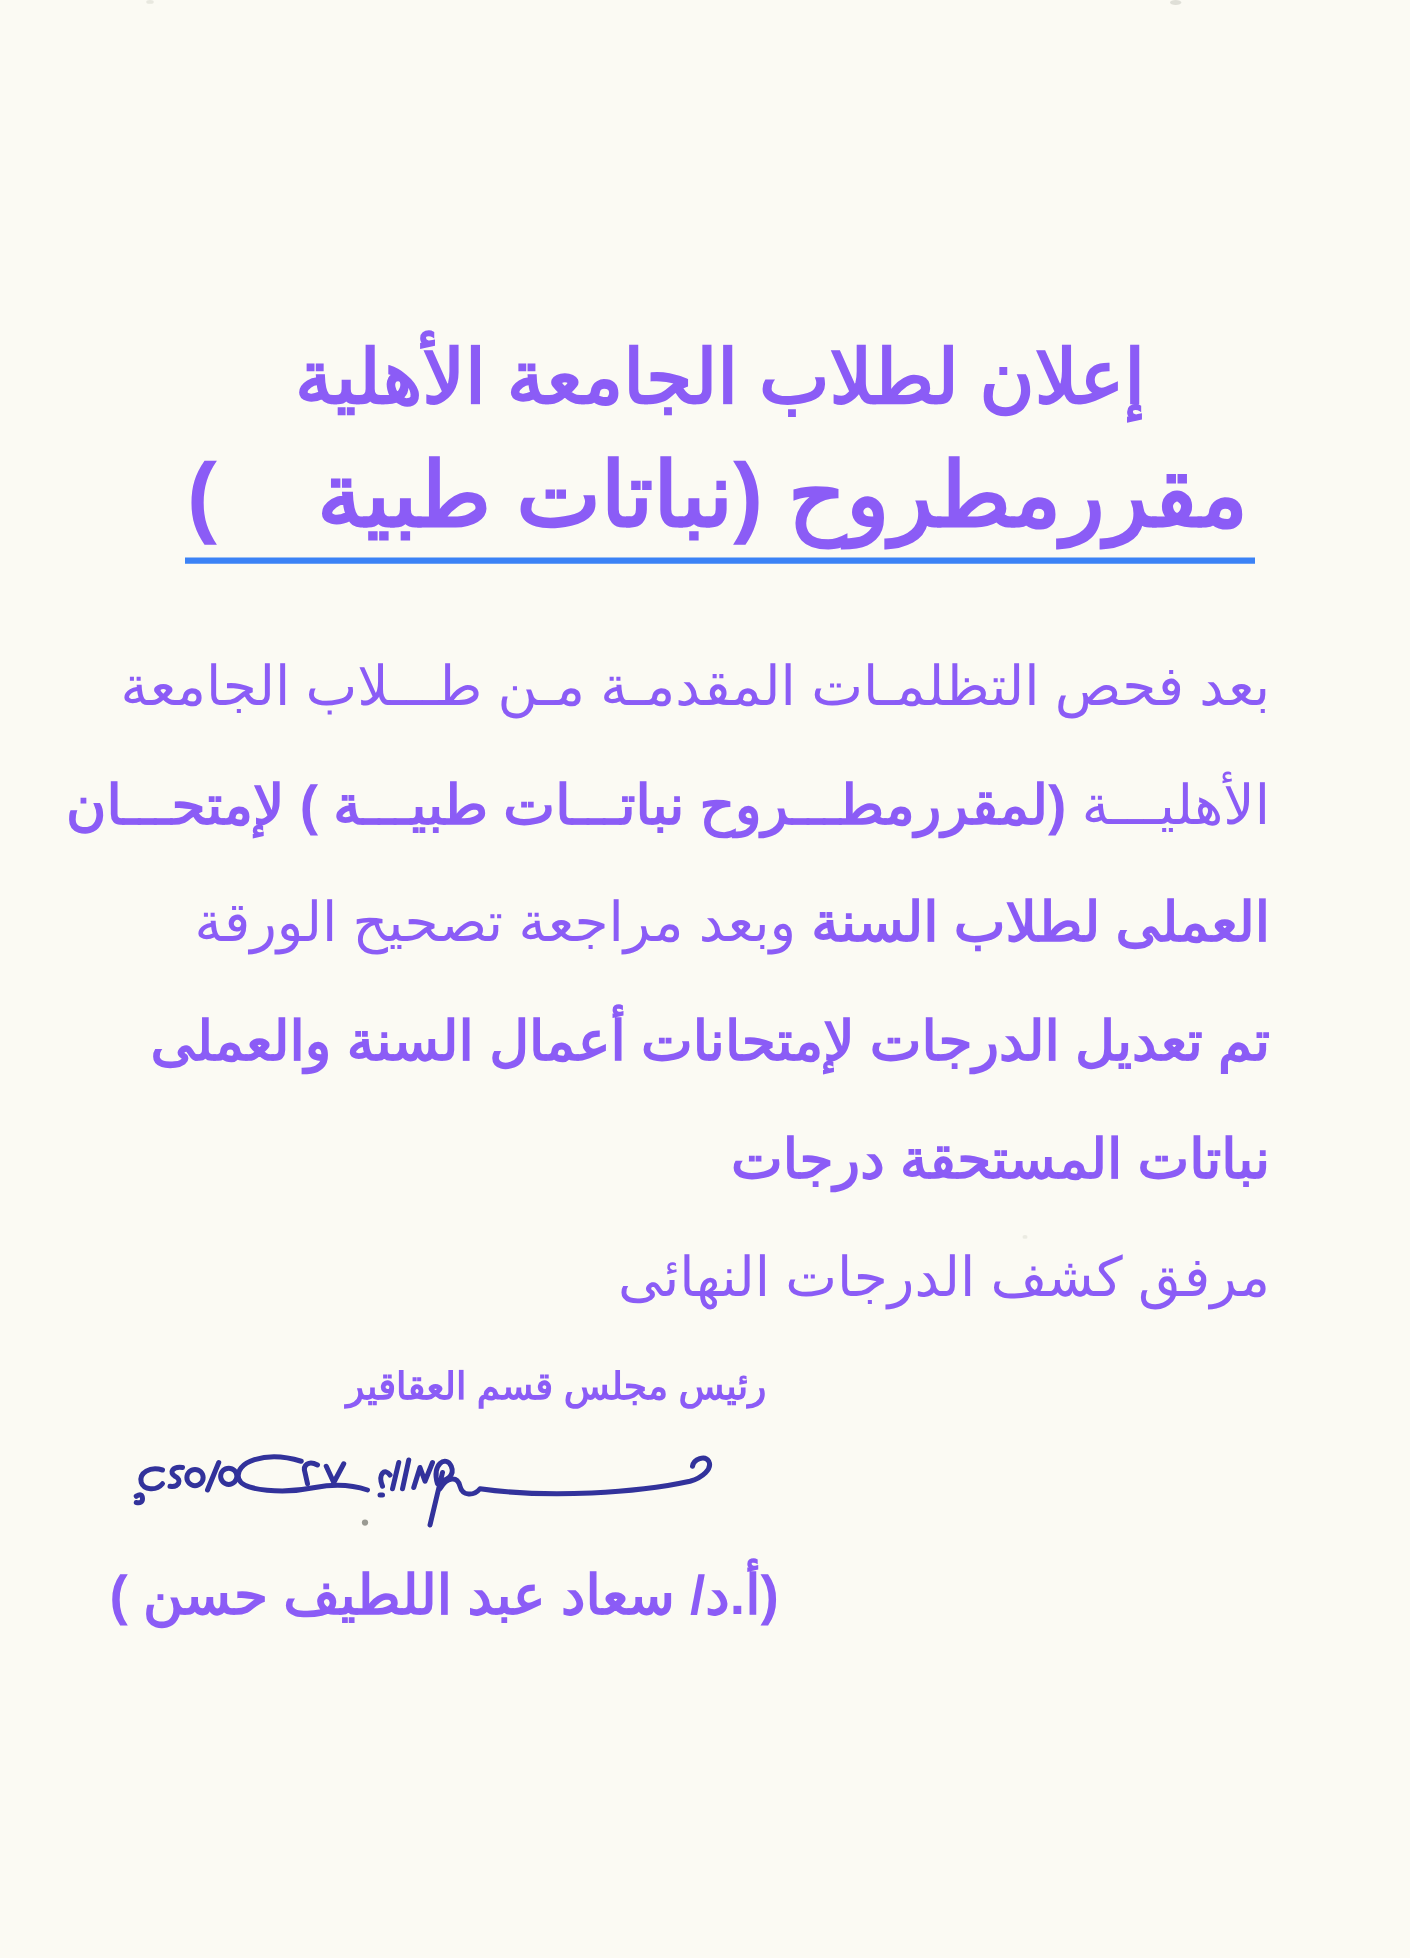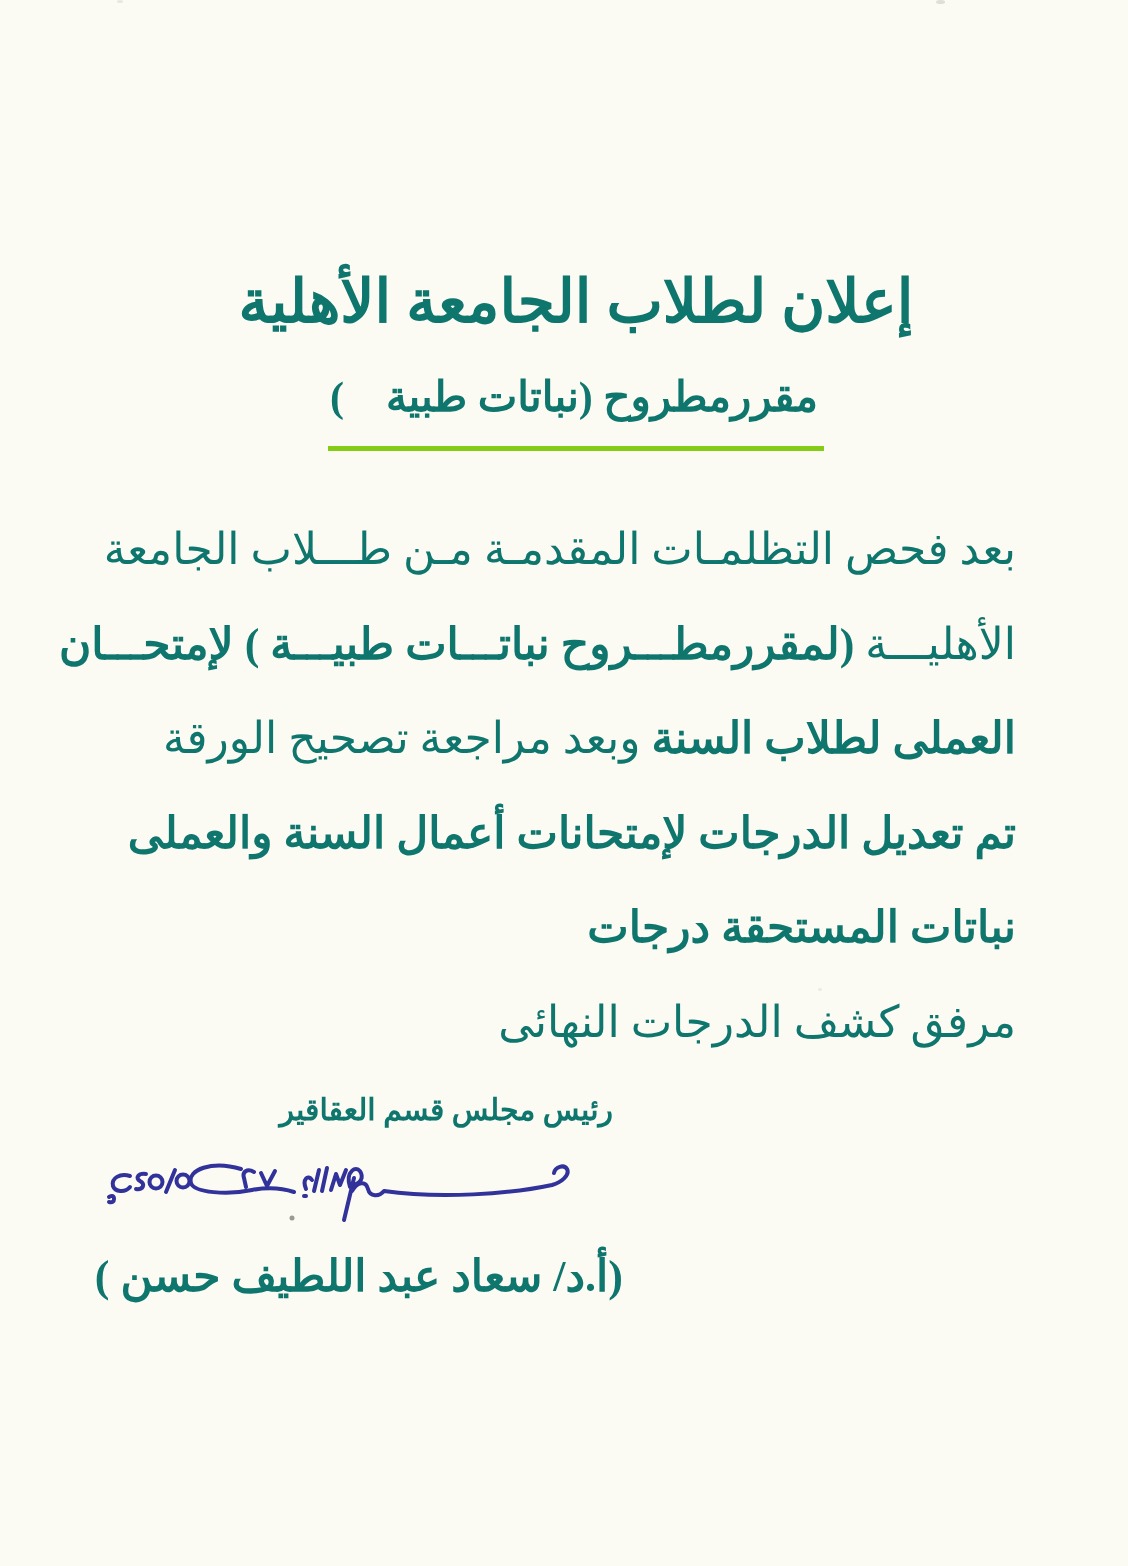--- a/index.html
+++ b/index.html
@@ -1,33 +1,33 @@
 <!DOCTYPE html>
 <html><head>
 <meta charset="utf-8">
 <style>
   html, body { margin: 0; padding: 0; }
   body { width: 1128px; height: 1566px; background: #fbfaf3; overflow: hidden; }
   .page {
     position: relative; width: 1128px; height: 1566px;
-    background: #fbfaf3; color: #0f766e;
-    font-family: Liberation Serif, serif;
+    background: #fbfaf3; color: #8b5cf6;
+    font-family: Liberation Sans, sans-serif;
     overflow: hidden;
   }
   
   .title-block { position: absolute; top: 254px; left: 0; right: 0; text-align: center; padding-left: 24px; }
   .title-line1 {
     font-size: 60px; font-weight: 700; line-height: 96px;
     direction: rtl; white-space: nowrap;
   }
   .title-line2-wrap { margin-top: 2px; }
   .title-line2 {
-    display: inline-block; font-size: 42px; font-weight: 700; line-height: 90px;
+    display: inline-block; font-size: 72px; font-weight: 700; line-height: 90px;
     direction: rtl; white-space: pre;
-    border-bottom: 5px solid #84cc16; padding: 0 6px 4px 2px;
+    border-bottom: 5px solid #3b82f6; padding: 0 6px 4px 2px;
   }
   
   .body-block {
     position: absolute; top: 487px; right: 112px; left: 60px;
     direction: rtl; text-align: right;
     font-size: 44px; line-height: 62.5px;
   }
   .body-line { white-space: nowrap; margin-top: 32px; }
   .body-line b { font-weight: 700; }
   

